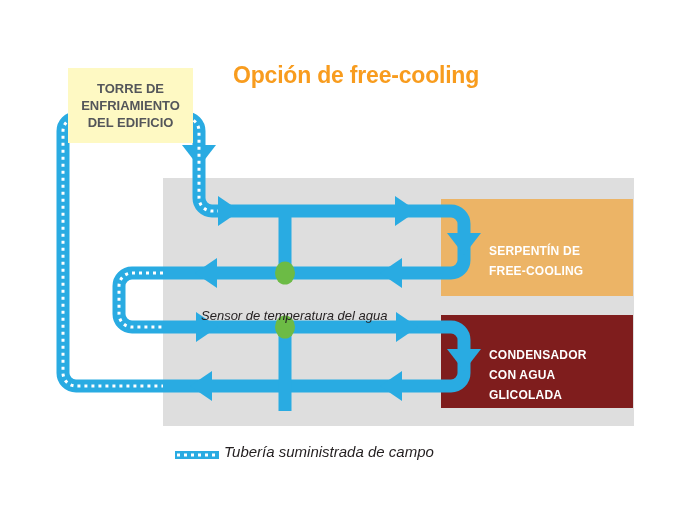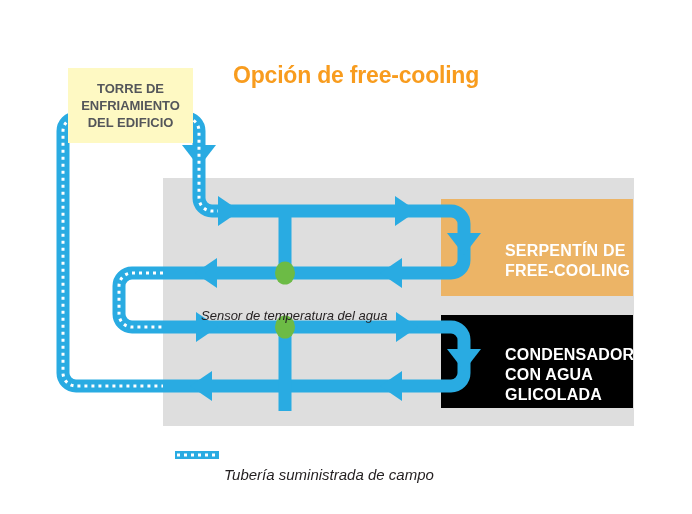--- a/index.html
+++ b/index.html
@@ -2,54 +2,54 @@
 <html><head>
 <meta charset="utf-8">
 <style>
   html,body{margin:0;padding:0;background:#ffffff;}
   .canvas{
     position:relative;width:692px;height:514px;background:#ffffff;overflow:hidden;
     font-family:"Liberation Sans",sans-serif;
   }
   .panel{position:absolute;left:163px;top:178px;width:471px;height:248px;}
   .proc-box{position:absolute;width:192px;display:flex;align-items:center;}
-  .proc-box .lbl{padding-left:64px;font-size:16px;font-weight:700;line-height:20px;letter-spacing:.2px;margin-top:27px;}
+  .proc-box .lbl{padding-left:48px;font-size:12px;font-weight:700;line-height:20px;letter-spacing:.2px;margin-top:27px;}
   .box-coil{left:441px;top:199px;height:97px;}
   .box-cond{left:441px;top:315px;height:93px;}
   .tower{
     position:absolute;left:68px;top:68px;width:125px;height:75px;z-index:3;
     display:flex;align-items:center;justify-content:center;text-align:center;
     font-size:13px;font-weight:700;line-height:17px;
   }
   .title{
     position:absolute;left:233px;top:62px;font-size:23px;font-weight:700;
     letter-spacing:-0.2px;z-index:3;
   }
   .sensor-label{
     position:absolute;left:201px;top:292px;font-size:13px;font-style:italic;z-index:3;margin-top:16px;
   }
   .legend-label{
-    position:absolute;left:224px;top:443px;font-size:15px;font-style:italic;z-index:3;margin-top:23px;
+    position:absolute;left:224px;top:443px;font-size:15px;font-style:italic;z-index:3;
   }
   .lbl{white-space:pre-line;}
   svg.pipework{position:absolute;left:0;top:0;z-index:2;pointer-events:none;}
 </style>
 </head>
 <body>
 
 <div class="canvas">
 
   <div class="panel" style="background-color: rgb(222, 222, 222);"></div>
 
   <div class="proc-box box-coil" style="background-color: rgb(236, 180, 102);">
     <div class="lbl" style="color: rgb(255, 255, 255);">SERPENTÍN DE
 FREE-COOLING</div>
   </div>
 
-  <div class="proc-box box-cond" style="background-color: #000000;">
+  <div class="proc-box box-cond" style="background-color: #7f1d1d;">
     <div class="lbl" style="color: rgb(255, 255, 255);">CONDENSADOR
 CON AGUA
 GLICOLADA</div>
   </div>
 
   <svg class="pipework" width="692" height="514" viewBox="0 0 692 514">
 
     <path d="M 120,118 H 186 A 13 13 0 0 1 199,131 V 198 A 13 13 0 0 0 212,211
              H 451 A 13 13 0 0 1 464,224 V 260 A 13 13 0 0 1 451,273
              H 132 A 13 13 0 0 0 119,286 V 314 A 13 13 0 0 0 132,327

